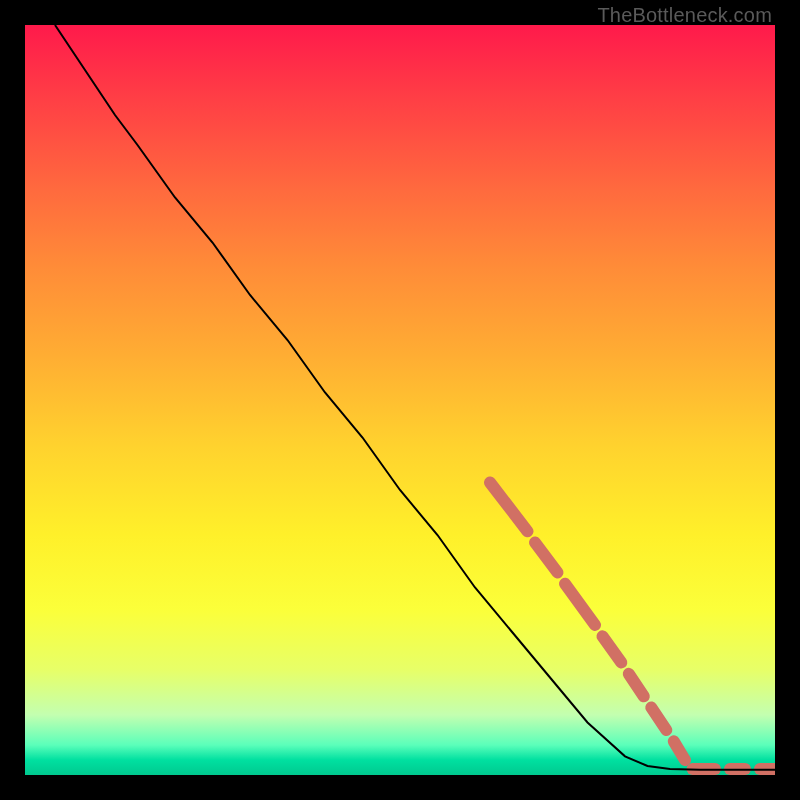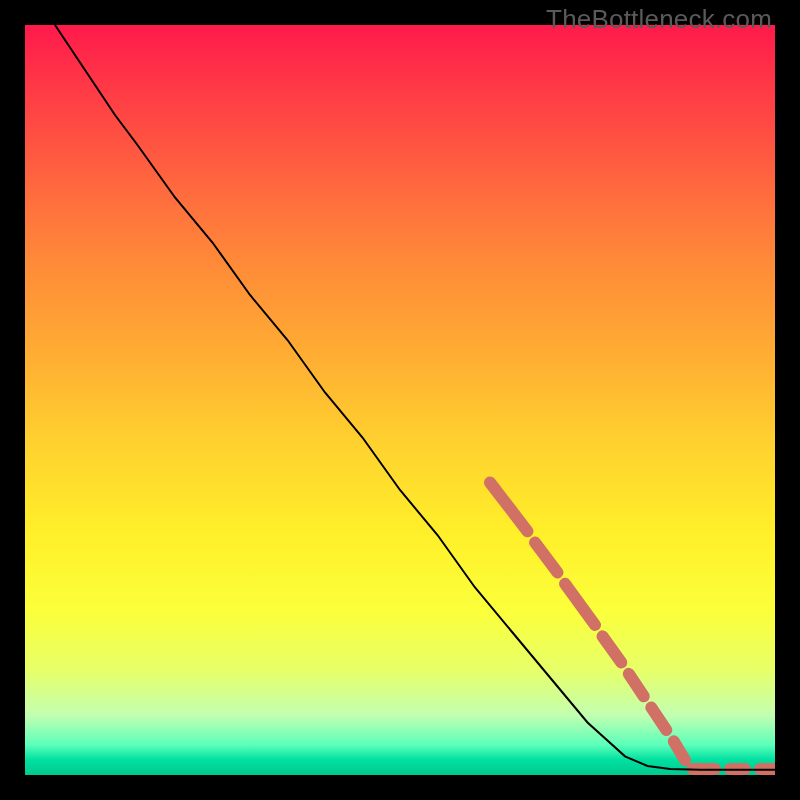--- a/index.html
+++ b/index.html
@@ -37,21 +37,21 @@
       #5bffba 96%,
       #00e0a0 98%,
       #00c98f 100%
     );
   }
   .watermark {
     position: absolute;
     top: 4px;
     right: 28px;
     color: #5a5a5a;
-    font-size: 26px;
+    font-size: 20px;
     font-weight: 500;
     letter-spacing: 0.2px;
     user-select: none;
   }
   svg.overlay {
     position: absolute;
     left: 0;
     top: 0;
     width: 750px;
     height: 750px;

